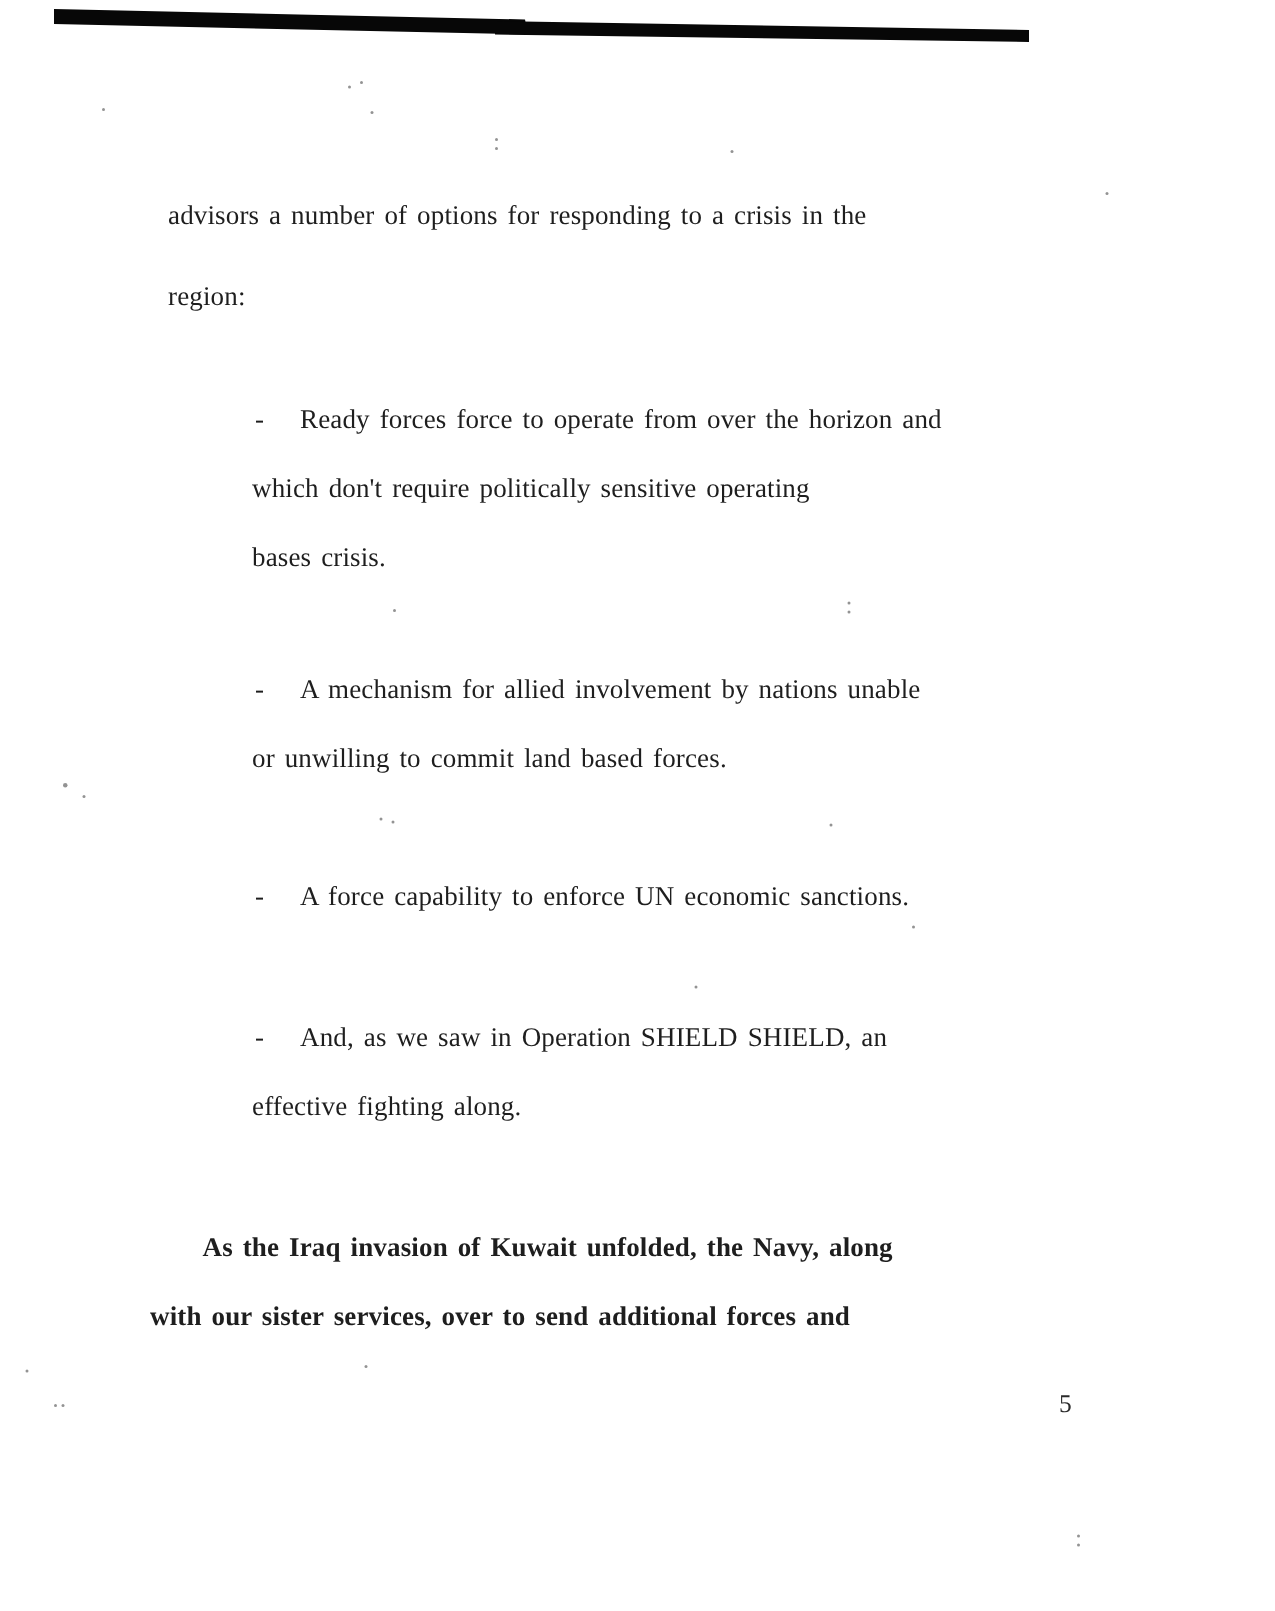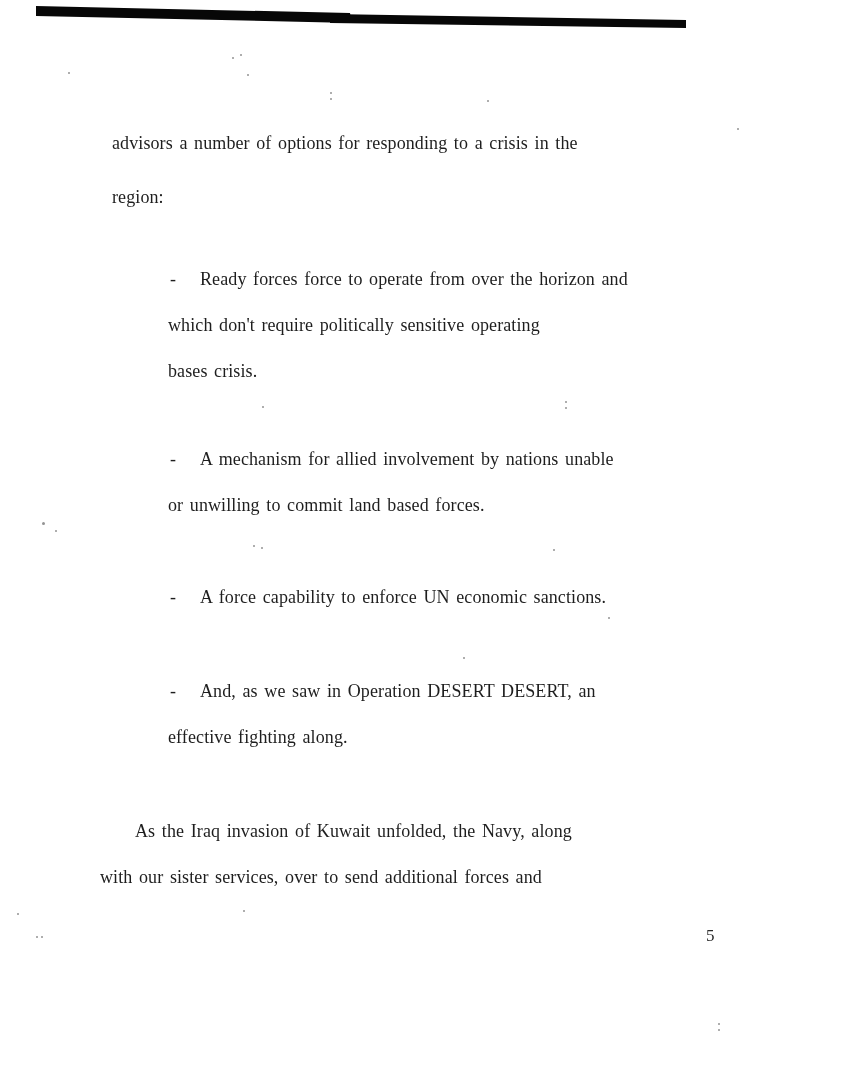--- a/index.html
+++ b/index.html
@@ -58,20 +58,21 @@
   }
   .closing {
     position: absolute;
     left: 100px;
     top: 808px;
     width: 640px;
   }
   .closing .textline {
     height: 46px;
     line-height: 46px;
+    font-weight: bold;
   }
   .closing .indent {
     text-indent: 35px;
   }
   .pagenum {
     position: absolute;
     left: 706px;
     top: 926px;
     font-size: 17px;
     color: #2a2a2a;
@@ -120,21 +121,21 @@
   <div class="bullet" style="top:574px;">
     <div class="textline first">
       <span class="marker">-</span>
       <span>A force capability to enforce UN economic sanctions.</span>
     </div>
   </div>
 
   <div class="bullet" style="top:668px;">
     <div class="textline first">
       <span class="marker">-</span>
-      <span>And, as we saw in Operation DESERT DESERT, an</span>
+      <span>And, as we saw in Operation SHIELD SHIELD, an</span>
     </div>
     <div class="textline">effective fighting along.</div>
   </div>
 
   <div class="closing">
     <div class="textline indent">As the Iraq invasion of Kuwait unfolded, the Navy, along</div>
     <div class="textline">with our sister services, over to send additional forces and</div>
   </div>
 
   <div class="pagenum">5</div>

